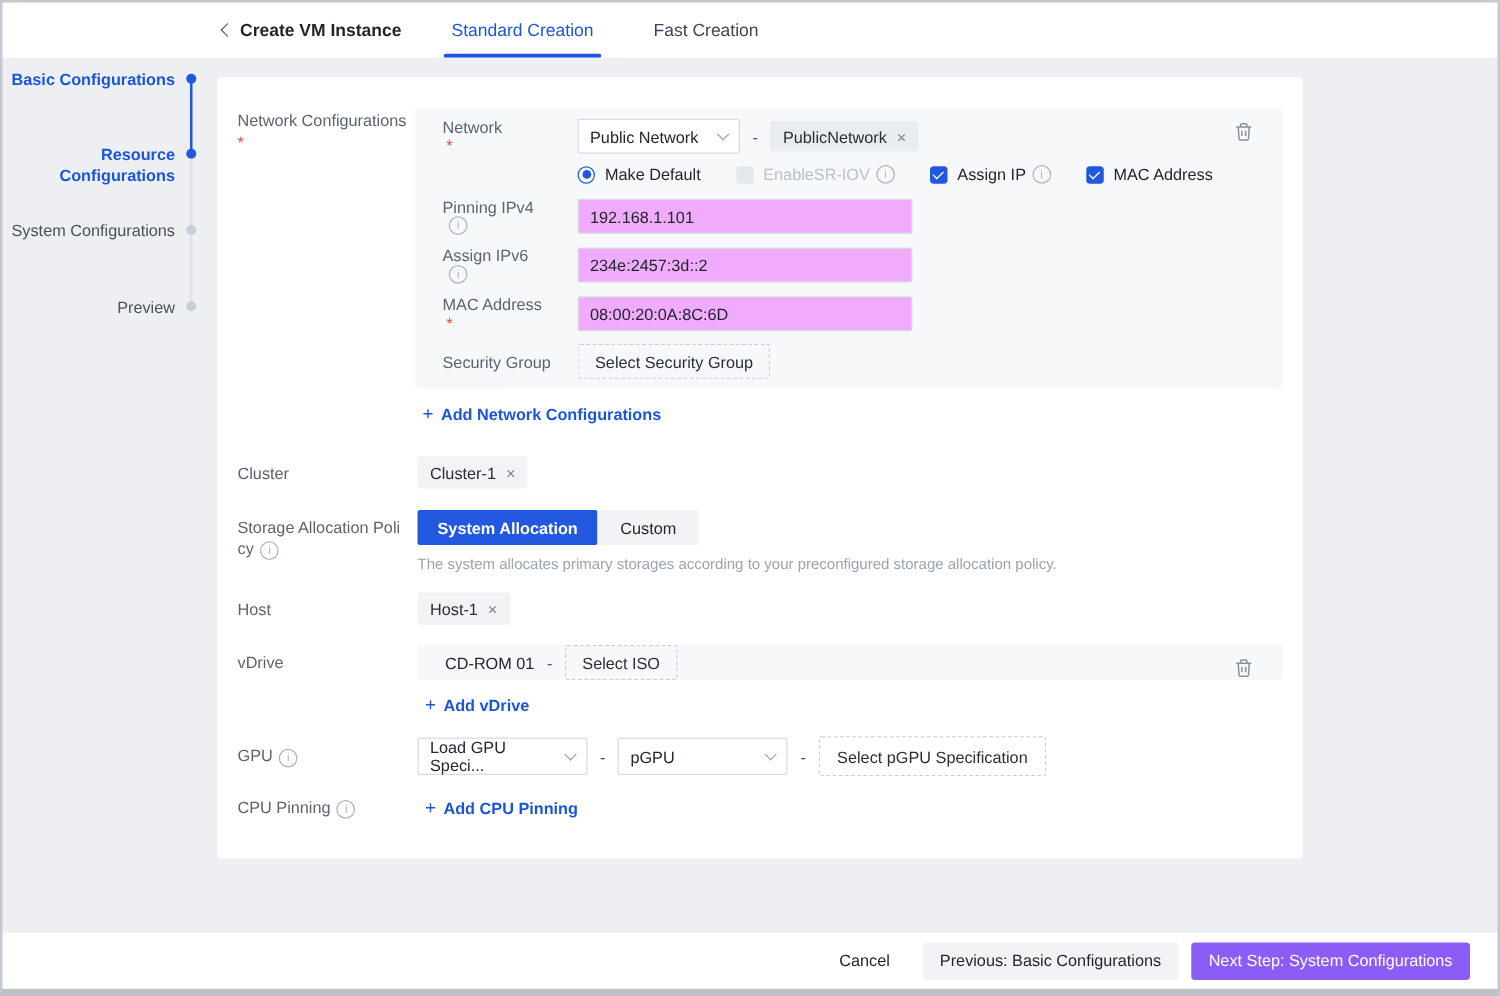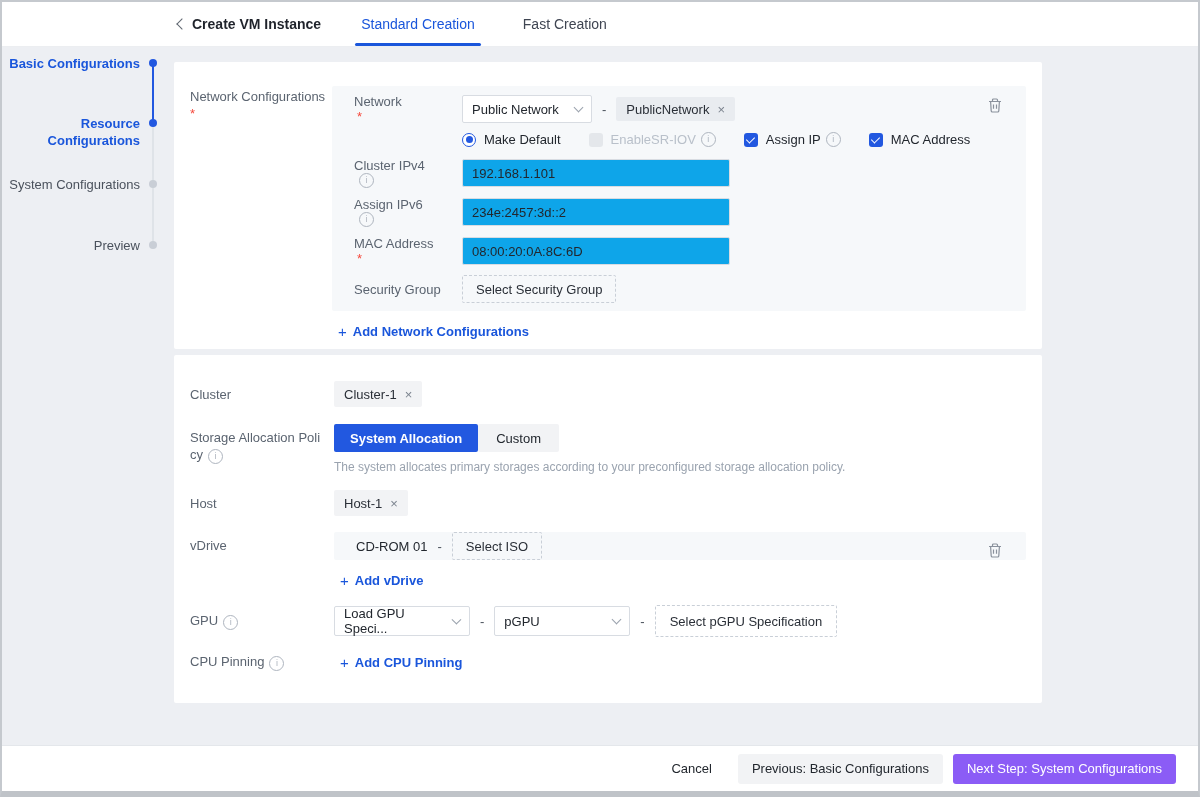--- a/index.html
+++ b/index.html
@@ -24,21 +24,21 @@
   .sidebar{position:absolute;top:35px;left:0;width:172px;bottom:44px;}
   .track{position:absolute;left:150px;width:2px;background:#dfe3e8;}
   .track.done{background:#2258e0;}
   .dot{position:absolute;left:147px;width:8px;height:8px;border-radius:50%;background:#c9ced6;z-index:2;}
   .dot.on{background:#2258e0;}
   .step{position:absolute;right:34px;text-align:right;line-height:17px;color:#4a515c;cursor:pointer;}
   .step.on{color:#1a56db;font-weight:bold;}
   
   .card{position:absolute;left:172px;width:868px;background:#fff;border-radius:2px;box-sizing:border-box;}
   .card1{top:60px;height:287px;padding:24px 16px 0 16px;}
-  .card2{top:353px;height:348px;padding:26px 16px 0 16px;}
+  .card2{top:337px;height:348px;padding:26px 16px 0 16px;}
   .row{display:flex;}
   .lbl-col{width:142px;color:#5b6470;line-height:17px;padding-top:2px;}
   .lbl-col .req{display:block;}
   .req{color:#f5483b;}
   .inline-req{color:#f5483b;margin-left:3px;}
   
   .net-panel{position:relative;flex:1;background:#f6f8fa;border-radius:2px;padding:8px 22px 8px 22px;box-sizing:border-box;}
   .np-row{display:flex;align-items:center;margin-bottom:8px;}
   .np-row.mb9{margin-bottom:9px;}
   .np-label{width:108px;min-width:108px;color:#5b6470;display:flex;flex-direction:column;}
@@ -55,21 +55,21 @@
   .opt-label{margin-left:8px;color:#22272e;}
   .opt-label.dis{color:#b9c0ca;}
   .radio{width:14px;height:14px;box-sizing:border-box;border-radius:50%;border:1.5px solid #2258e0;background:#fff;display:flex;align-items:center;justify-content:center;cursor:pointer;}
   .radio-dot{width:7px;height:7px;border-radius:50%;background:#2258e0;}
   .cb{width:14px;height:14px;border-radius:3px;background:#2258e0;display:flex;align-items:center;justify-content:center;cursor:pointer;}
   .cb .check{width:4px;height:7px;border-right:1.7px solid #fff;border-bottom:1.7px solid #fff;transform:rotate(45deg);margin-top:-2px;}
   .cb.dis{background:#e4e7eb;}
   .info-icon{width:13px;height:13px;min-width:13px;border-radius:50%;border:1px solid #aeb5bf;color:#aeb5bf;font-size:9px;line-height:13px;
     display:inline-flex;align-items:center;justify-content:center;margin-left:5px;cursor:pointer;}
   .txt-input{width:268px;height:28px;box-sizing:border-box;border:1px solid #d8dce2;border-radius:2px;padding:0 9px;
-    font-family:"Liberation Sans",sans-serif;font-size:13px;color:#22272e;background:#0ea5e9;}
+    font-family:"Liberation Sans",sans-serif;font-size:13px;color:#22272e;background:#f0abfc;}
   .dashed-btn{display:inline-flex;align-items:center;justify-content:center;border:1px dashed #c9cfd7;border-radius:2px;
     background:transparent;color:#2a2f37;height:26px;padding:0 13px;cursor:pointer;}
   .add-link{display:inline-flex;align-items:center;color:#1a56db;cursor:pointer;margin:12px 0 0 6px;}
   .add-link .plus{font-size:15px;margin-right:6px;font-weight:normal;}
   .add-link .add-txt{font-weight:bold;}
   
   .r2{display:flex;margin-bottom:16px;}
   .lbl2{width:144px;min-width:144px;color:#5b6470;line-height:17px;padding-top:5px;word-break:break-all;padding-right:10px;box-sizing:border-box;}
   .seg{display:flex;}
   .seg-btn{height:28px;display:flex;align-items:center;padding:0 18px;background:#f2f3f5;color:#22272e;cursor:pointer;border-radius:2px;}
@@ -174,21 +174,21 @@
           <span class="opt">
             <span class="cb">
                 <i class="check"></i>
               </span>
             <span class="opt-label">MAC Address</span>
           </span>
         </div>
 
         <div class="np-row mb9">
           <span class="np-label">
-            <span>Cluster IPv4</span>
+            <span>Pinning IPv4</span>
             <span class="info-icon">i</span>
           </span>
           <input class="txt-input" value="192.168.1.101" style="">
         </div>
 
         <div class="np-row mb9">
           <span class="np-label">
             <span>Assign IPv6</span>
             <span class="info-icon">i</span>
           </span>

